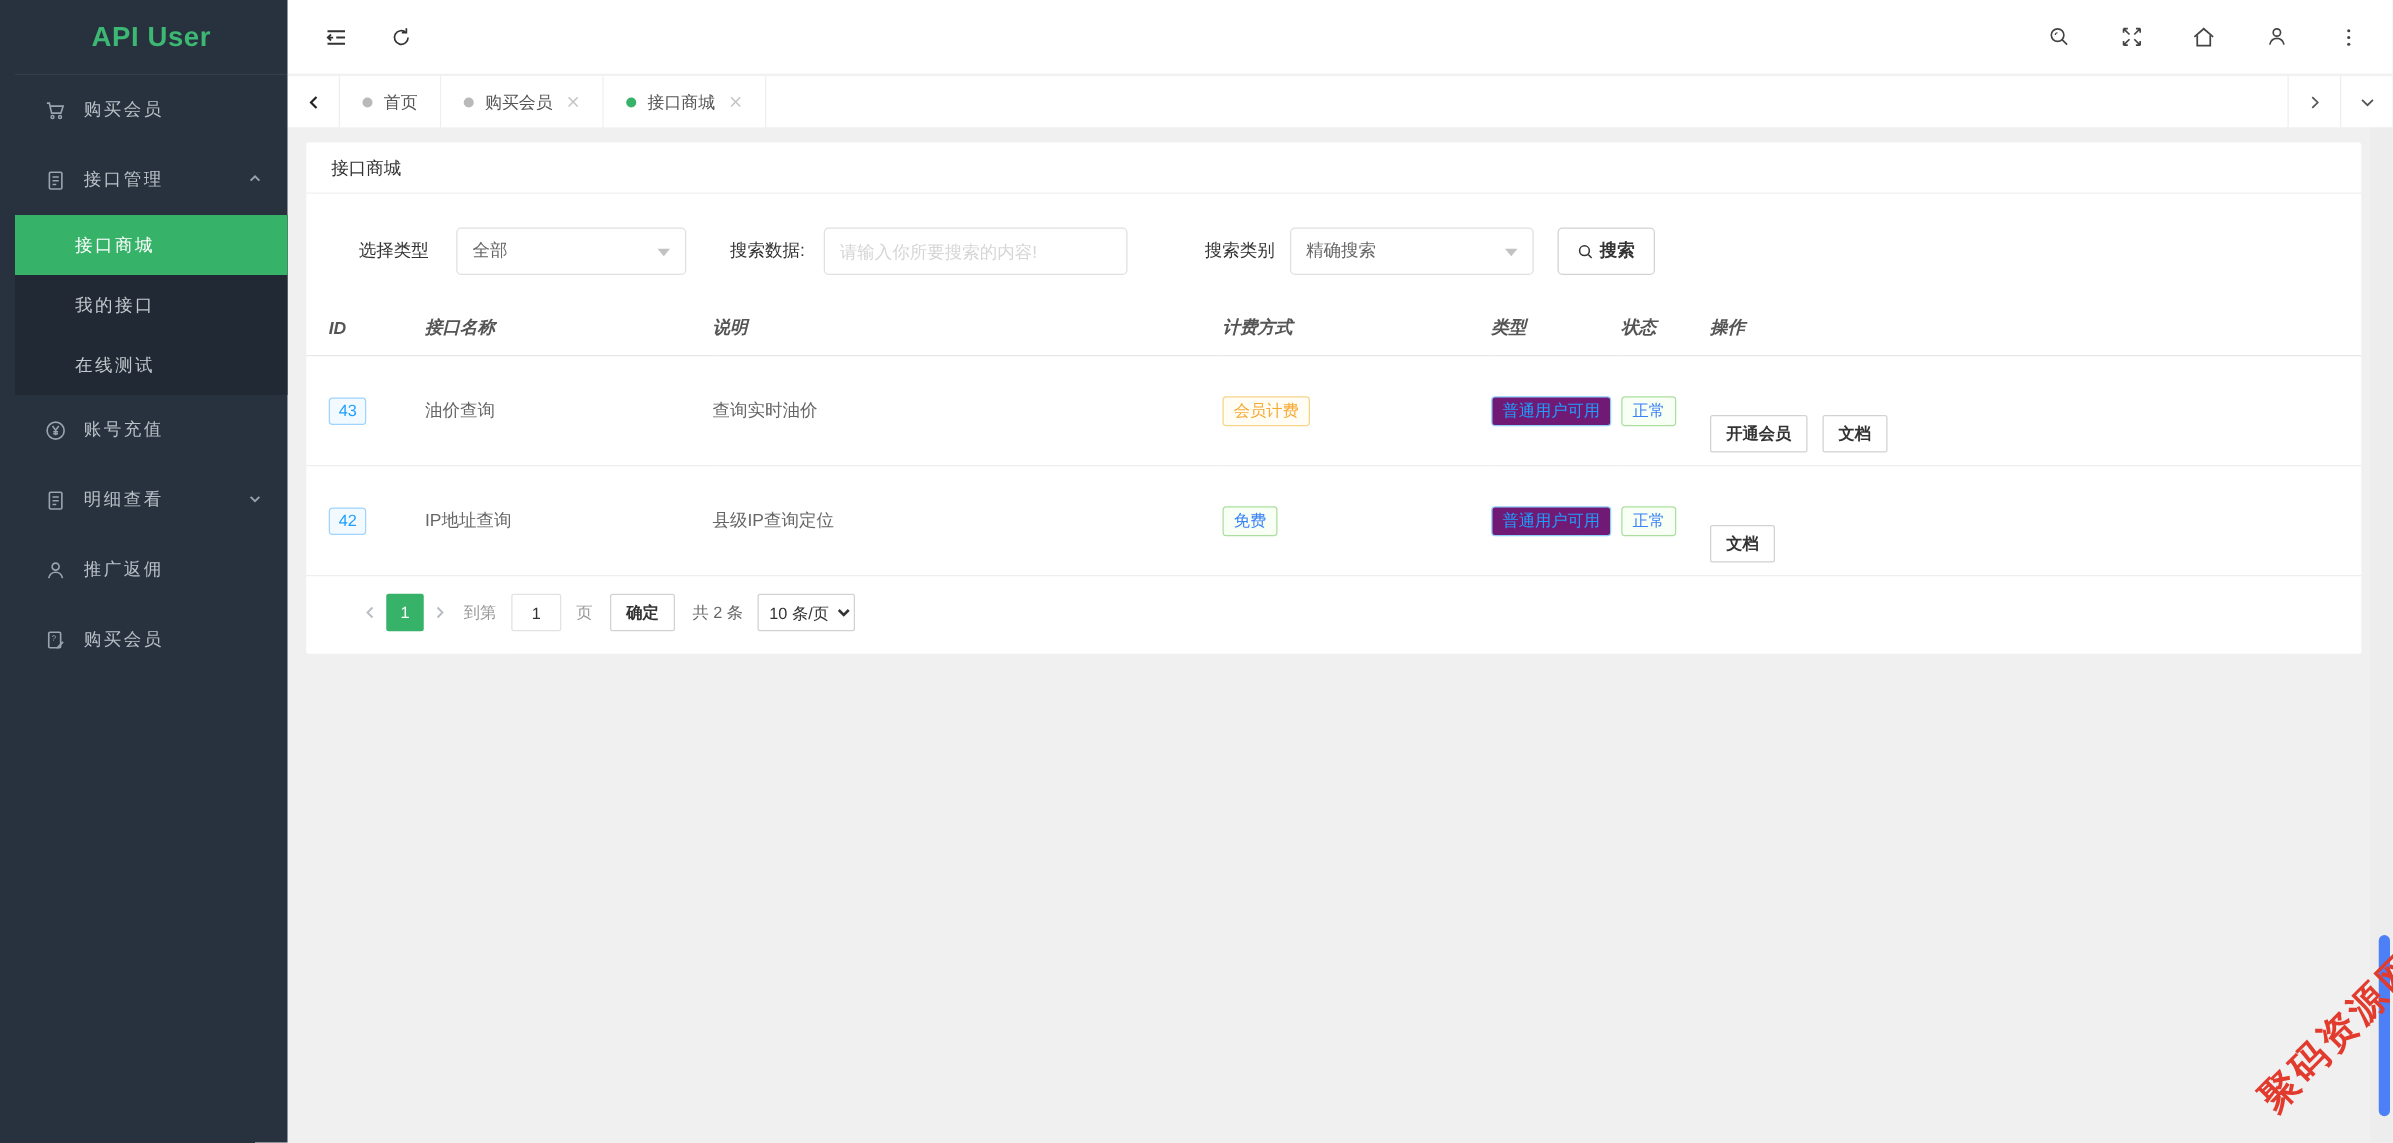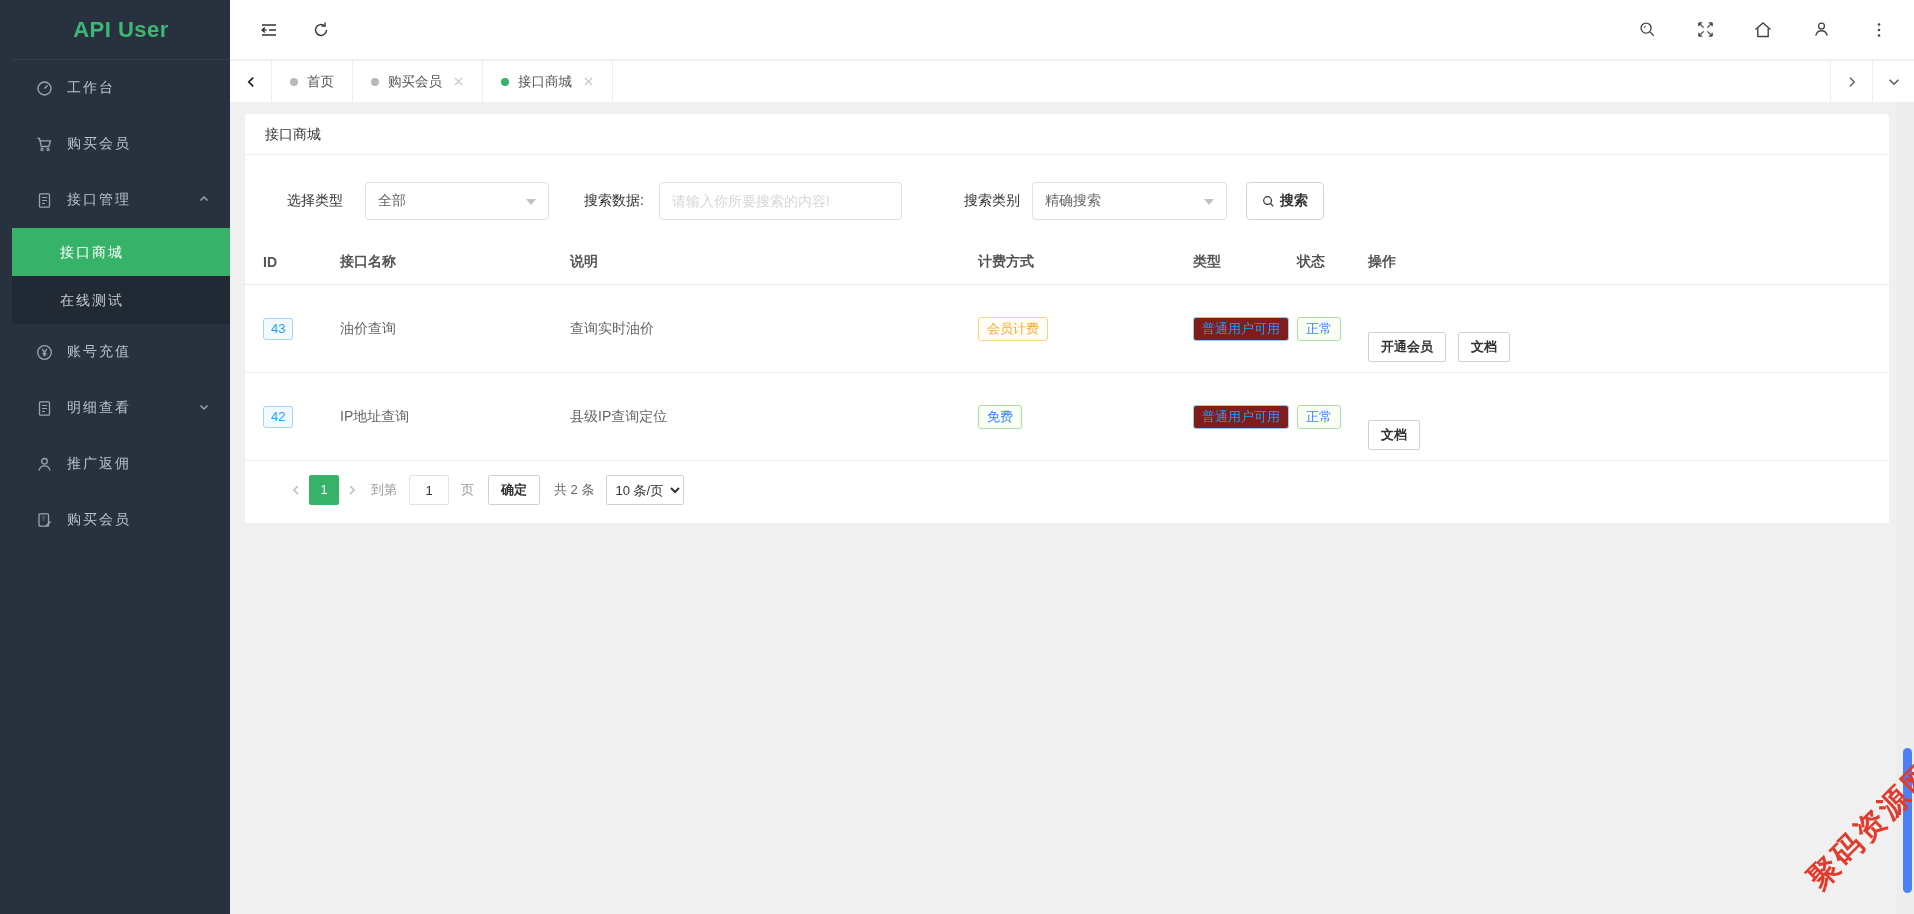--- a/index.html
+++ b/index.html
@@ -45,29 +45,29 @@
   .sel { height:38px; border:1px solid #e0e0e0; border-radius:4px; background:#fff; display:flex; align-items:center;
     padding:0 30px 0 12px; color:#666; position:relative; cursor:pointer; }
   .sel .arrow { position:absolute; right:12px; top:16px; width:0; height:0; border:5px solid transparent; border-top:6px solid #c2c2c2; }
   .f-input { height:38px; border:1px solid #e0e0e0; border-radius:4px; padding:0 12px; font-size:14px; color:#666; outline:none; width:243px; }
   .f-input::placeholder { color:#d6d6d6; }
   .search-btn { height:38px; border:1px solid #d2d2d2; border-radius:4px; background:#fff; display:flex; align-items:center; gap:5px;
     padding:0 15px; font-size:14px; color:#333; font-weight:bold; cursor:pointer; }
 
   table { width:100%; border-collapse:collapse; table-layout:fixed; }
   col.c1{width:95px;} col.c2{width:230px;} col.c3{width:408px;} col.c4{width:215px;} col.c5{width:104px;} col.c6{width:71px;}
-  th { text-align:left; font-size:14px; color:#555; font-weight:bold; padding:13px 0; border-bottom:1px solid #e8e8e8; }
+  th { text-align:left; font-size:14px; color:#555; font-weight:bold; padding:13px 0; border-bottom:1px solid #e8e8e8;font-style:italic; }
   th:first-child, td:first-child { padding-left:18px; }
   td { padding:10px 0; border-bottom:1px solid #eee; font-size:14px; color:#666; }
 
   .badge { display:inline-block; padding:2px 8px; font-size:13px; border-radius:3px; border:1px solid; line-height:18px; }
   .b-id { color:#1E9FFF; border-color:#9ed4fd; background:#f2faff; padding:1px 7px; }
   .b-orange { color:#F7A934; border-color:#f6d588; background:#fffdf4; }
   .b-green { color:#3b82f6; border-color:#abdf9e; background:#f8fff5; }
-  .b-blue { color:#1E9FFF; border-color:#8fd0fb; background:#7f1d1d; }
+  .b-blue { color:#1E9FFF; border-color:#8fd0fb; background:#701a75; }
 
   .btn-plain { display:inline-block; background:#fff; border:1px solid #d2d2d2; border-radius:2px; height:30px; line-height:28px;
     padding:0 12px; font-size:13px; color:#333; font-weight:bold; cursor:pointer; margin-right:8px;margin-top:37px; }
 
   .pagination { display:flex; align-items:center; padding:14px 0 18px 38px; font-size:13px; color:#666; }
   .pg-arrow { width:26px; height:30px; display:flex; align-items:center; justify-content:center; cursor:pointer; }
   .pg-num { min-width:30px; height:30px; line-height:30px; text-align:center; background:#36B368; color:#fff; border-radius:2px; cursor:pointer; }
   .pg-text { margin:0 6px; color:#999; }
   .pg-input { width:40px; height:30px; border:1px solid #e2e2e2; border-radius:2px; text-align:center; font-size:13px; color:#333; outline:none; margin:0 6px; }
   .pg-btn { height:30px; line-height:28px; background:#fff; border:1px solid #d2d2d2; border-radius:2px; padding:0 12px;
@@ -82,29 +82,20 @@
 
   .watermark { position:absolute; left:1782px; top:805px; width:180px; text-align:center; color:#e23b2e; font-size:30px; font-weight:bold;
     letter-spacing:3px; transform:rotate(-45deg); transform-origin:center; white-space:nowrap; pointer-events:none; z-index:9; }
 </style>
 </head>
 <body>
 
 <div class="sidebar">
   <div class="logo">API User</div>
 
-  <div class="menu-item">
-    <span class="s-icon">
-      <svg viewBox="0 0 17 17" width="17" height="17">
-          <circle cx="8.5" cy="8.5" r="6.5" fill="none" stroke="#9aa4af" stroke-width="1.4"></circle>
-          <path d="M8.5 8.5l3-3" stroke="#9aa4af" stroke-width="1.4" fill="none"></path>
-        </svg>
-    </span>
-    <span class="mi-label">工作台</span>
-  </div>
 
   <div class="menu-item">
     <span class="s-icon">
       <svg viewBox="0 0 17 17" width="17" height="17">
           <path d="M1.5 2.5h2l1.8 8h7.4l1.8-5.6H4.4" fill="none" stroke="#9aa4af" stroke-width="1.3"></path>
           <circle cx="6" cy="13.6" r="1.2" fill="none" stroke="#9aa4af" stroke-width="1.1"></circle>
           <circle cx="12" cy="13.6" r="1.2" fill="none" stroke="#9aa4af" stroke-width="1.1"></circle>
         </svg>
     </span>
     <span class="mi-label">购买会员</span>
@@ -120,20 +111,21 @@
     <span class="mi-label">接口管理</span>
     <span class="chev">
       <svg viewBox="0 0 12 12" width="12" height="12">
           <path d="M2.5 7.5L6 4l3.5 3.5" fill="none" stroke="#9aa3ad" stroke-width="1.5"></path>
         </svg>
     </span>
   </div>
 
   <div class="submenu">
     <div class="submenu-item active">接口商城</div>
+    <div class="submenu-item">我的接口</div>
     <div class="submenu-item">在线测试</div>
   </div>
 
   <div class="menu-item">
     <span class="s-icon">
       <svg viewBox="0 0 17 17" width="17" height="17">
           <circle cx="8.5" cy="8.5" r="6.8" fill="none" stroke="#9aa4af" stroke-width="1.3"></circle>
           <path d="M6 4.8l2.5 3.4L11 4.8M8.5 8.2v4M6.6 9.4h3.8M6.6 11h3.8" fill="none" stroke="#9aa4af" stroke-width="1.2"></path>
         </svg>
     </span>

